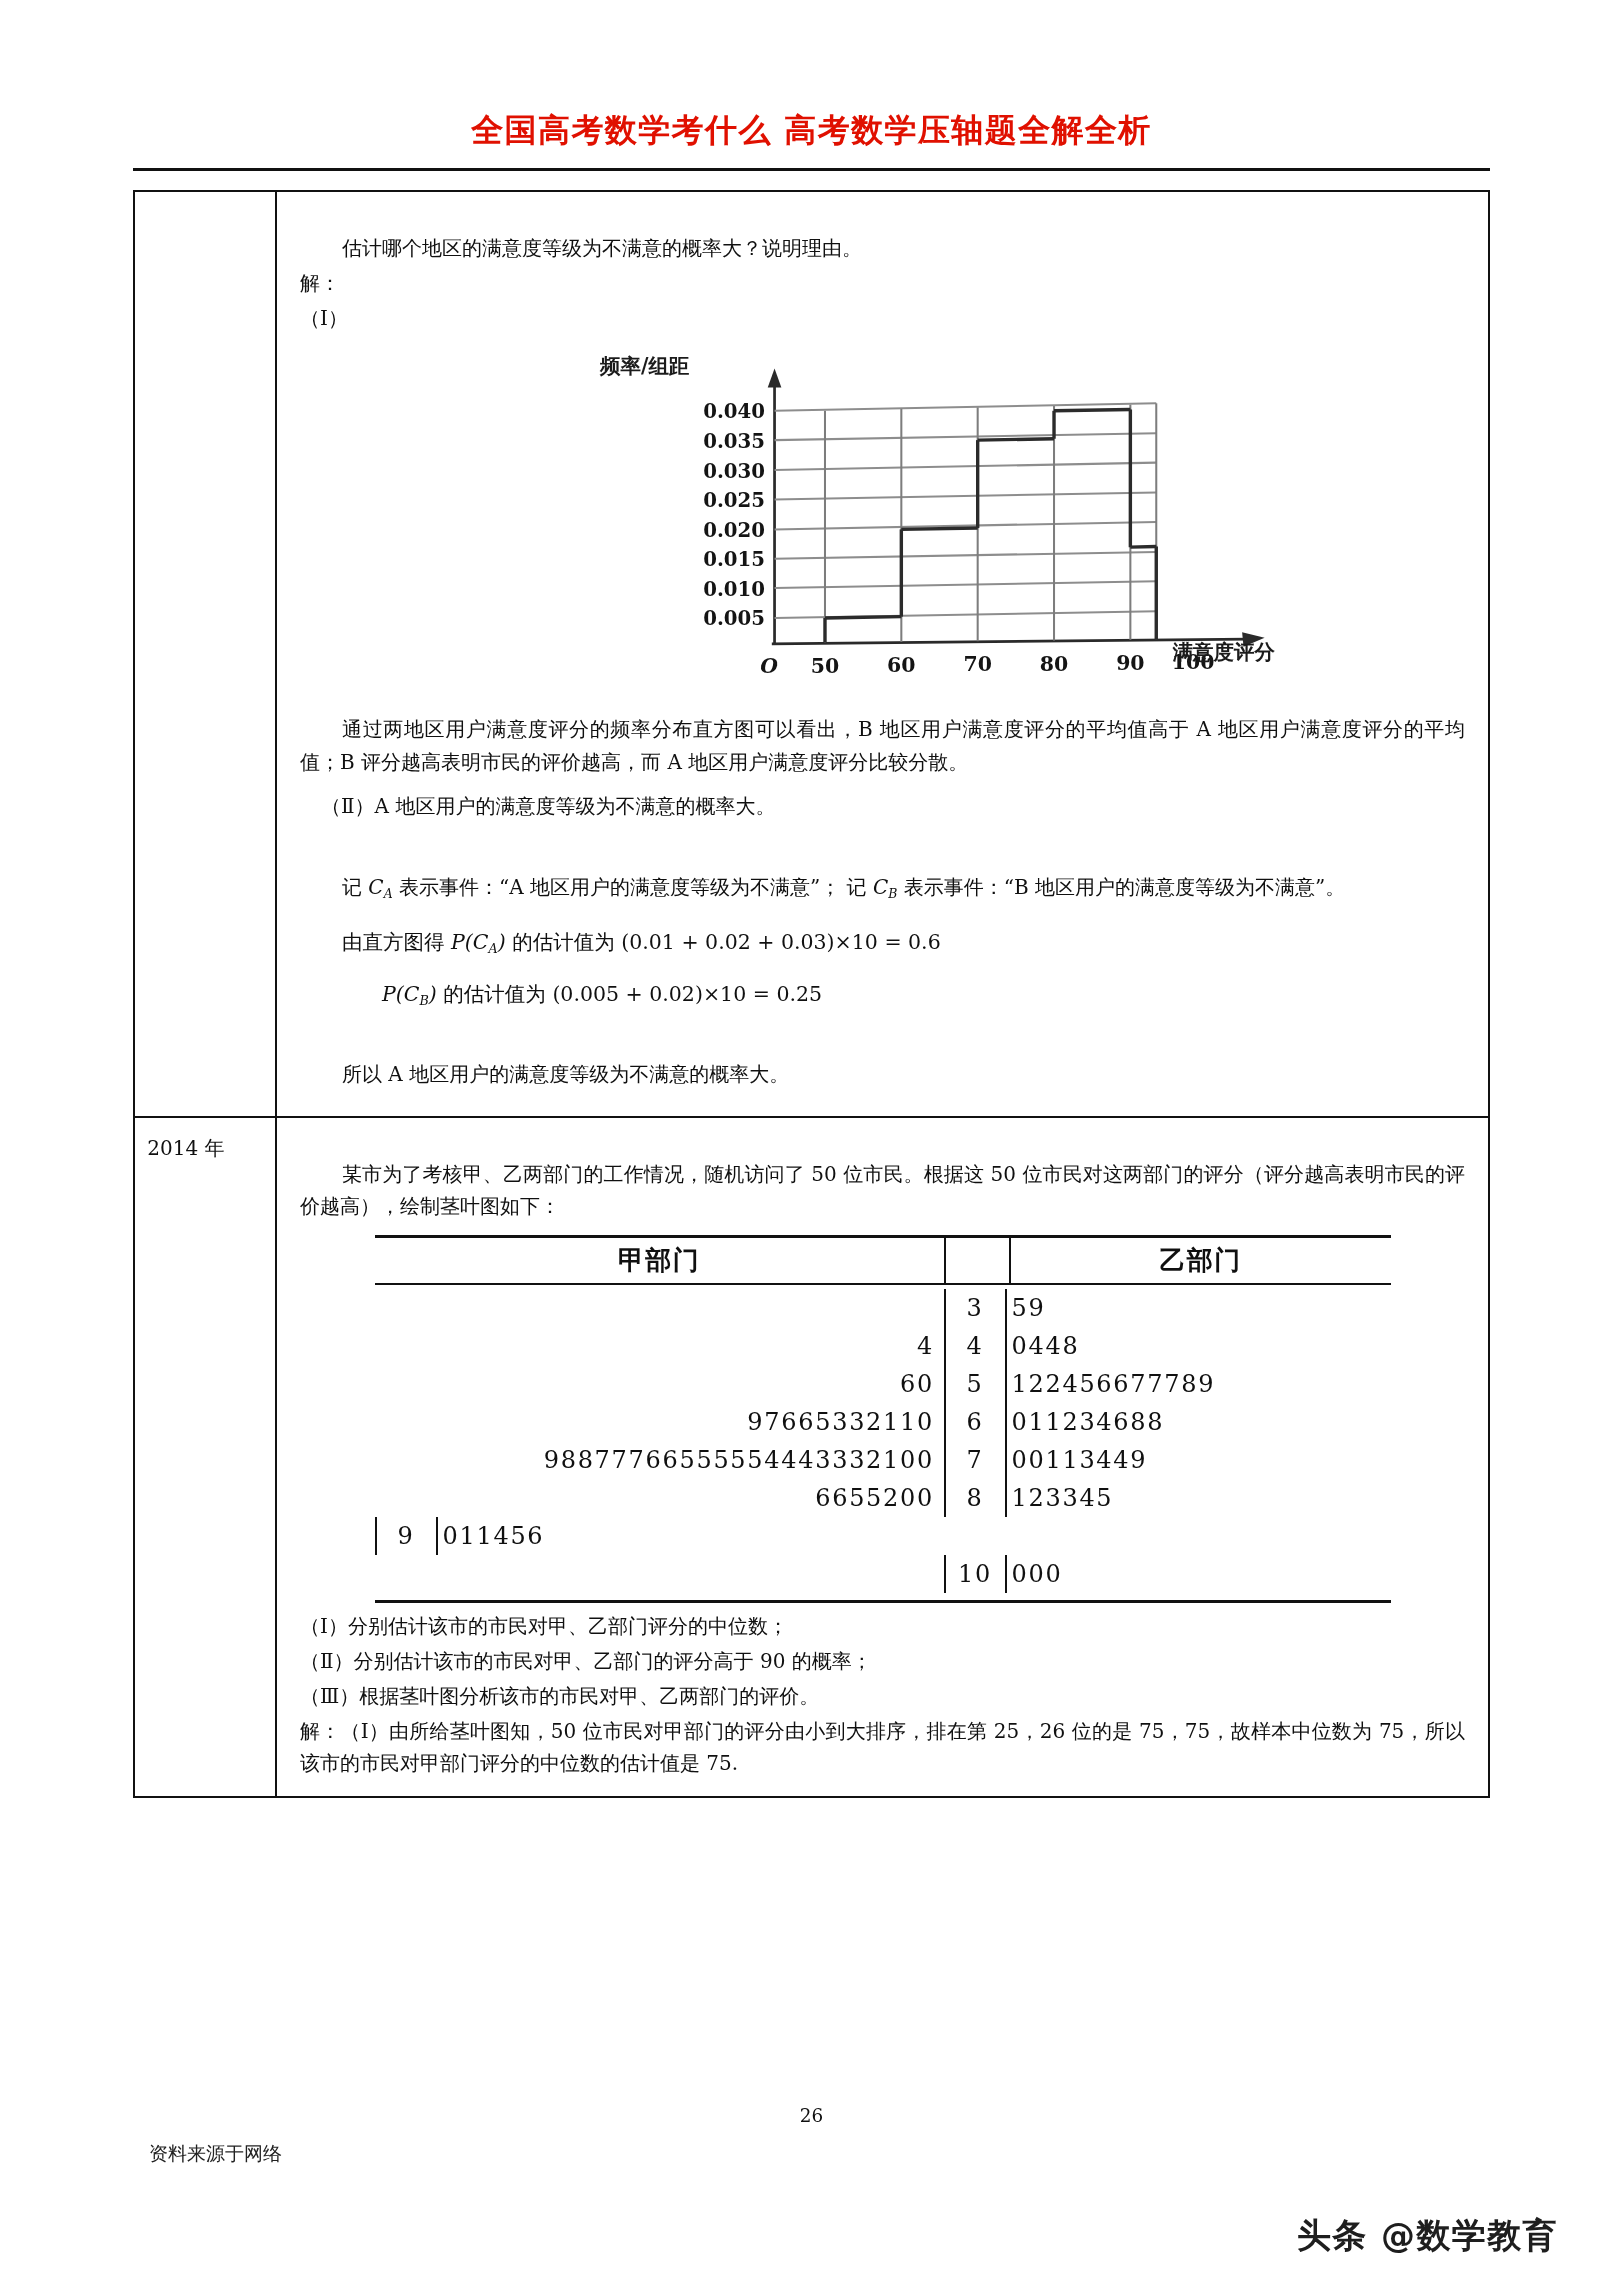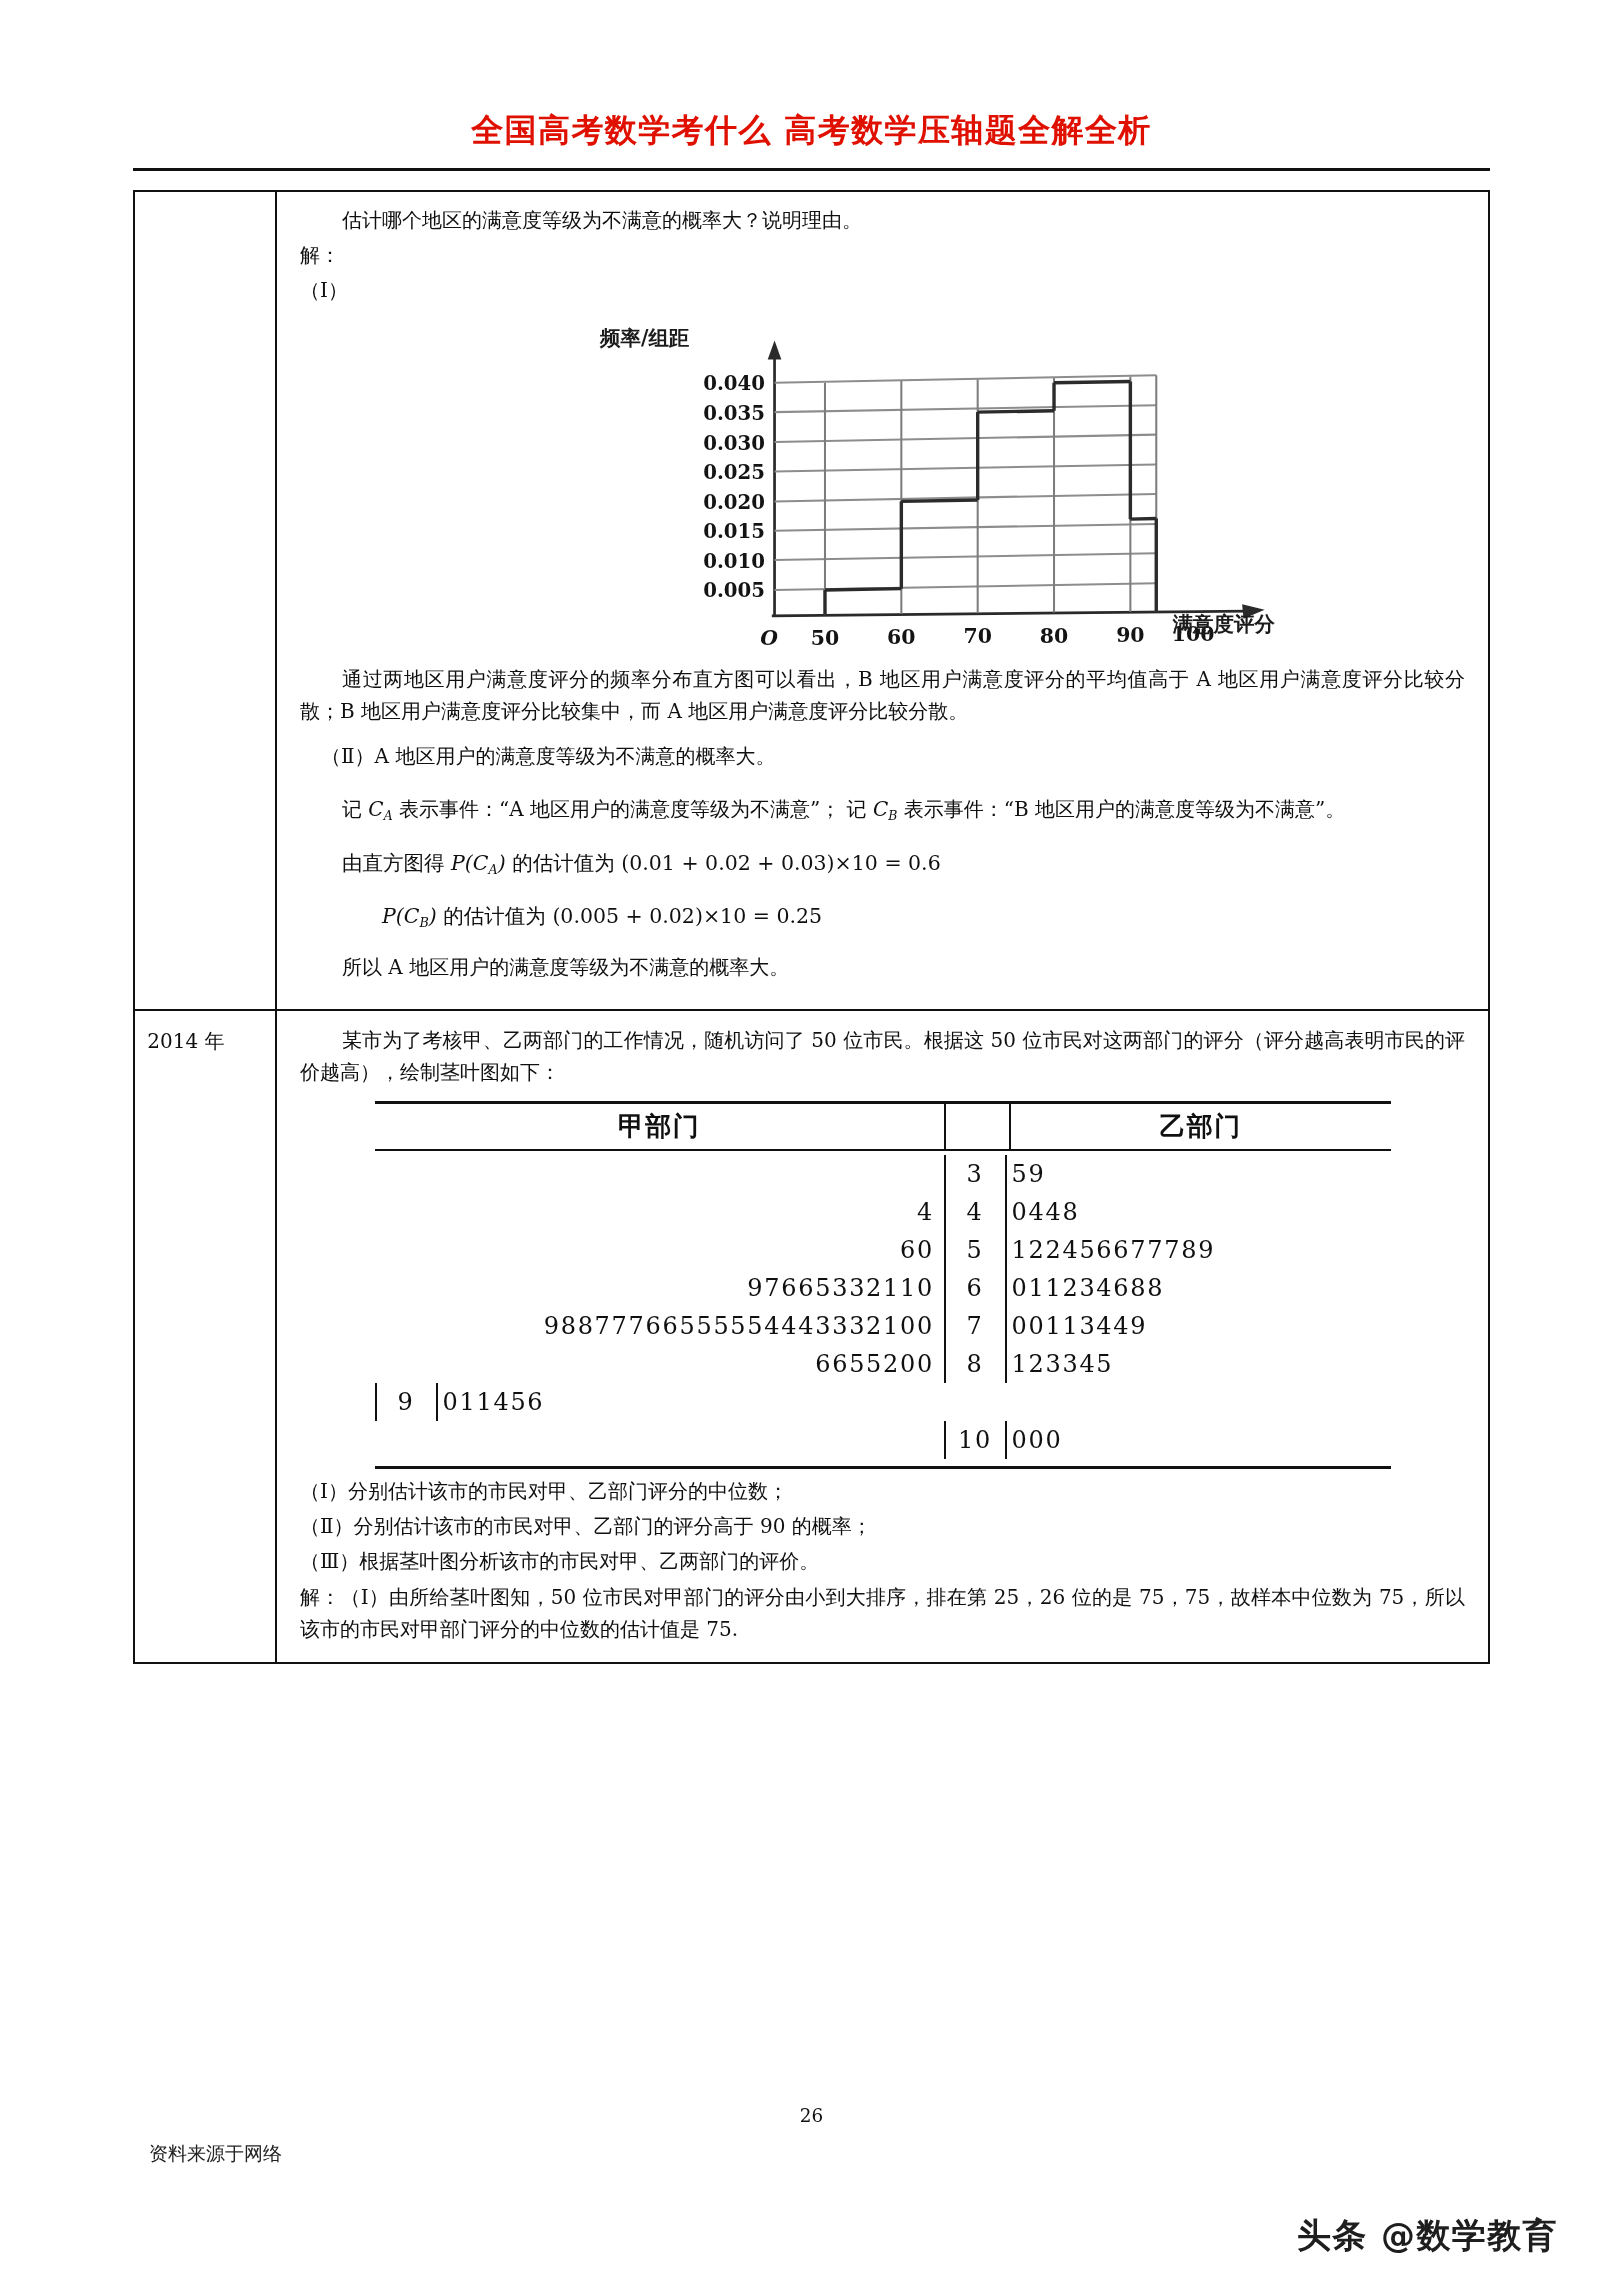--- a/index.html
+++ b/index.html
@@ -57,21 +57,21 @@
   }
 
   
   p.t{
     margin:0 0 2.7px 0;
     font-size:20px;
     line-height:1.62;
     text-align:justify;
     font-family:"DejaVu Serif","Liberation Serif",serif;
   }
-  p.t.indent{text-indent:42px;}
+  p.t.indent{text-indent:42px;margin-top:28px;}
   p.t.indent-half{text-indent:21px;}
   .gap-s{height:9.5px;}
   .gap-m{height:17.7px;}
 
   .math{
     font-family:"DejaVu Serif","Liberation Serif",serif;
     font-style:italic;
   }
   sub.s{font-size:.62em;font-style:italic;vertical-align:-0.32em;}
   .eq{
@@ -254,21 +254,21 @@
                 <text x="676" y="479">80</text>
                 <text x="788" y="478">90</text>
                 <text x="880" y="477">100</text>
               </g>
 
               <text x="1000" y="462" text-anchor="end" font-family="DejaVu Sans, Liberation Sans, sans-serif" font-size="30" font-weight="700" fill="#1b1b1b">满意度评分</text>
             </svg>
           </div>
         </div>
 
-        <p class="t indent">通过两地区用户满意度评分的频率分布直方图可以看出，B 地区用户满意度评分的平均值高于 A 地区用户满意度评分比较分散；B 地区用户满意度评分比较集中，而 A 地区用户满意度评分比较分散。</p>
+        <p class="t indent">通过两地区用户满意度评分的频率分布直方图可以看出，B 地区用户满意度评分的平均值高于 A 地区用户满意度评分的平均值；B 评分越高表明市民的评价越高，而 A 地区用户满意度评分比较分散。</p>
         <div class="gap-s"></div>
         <p class="t indent-half">（Ⅱ）A 地区用户的满意度等级为不满意的概率大。</p>
         <div class="gap-m"></div>
 
         <p class="t indent">
           <span>记</span>
           <span class="math"><span>C</span><sub class="s">A</sub></span>
           <span>表示事件：“A 地区用户的满意度等级为不满意”；  记</span>
           <span class="math"><span>C</span><sub class="s">B</sub></span>
           <span>表示事件：“B 地区用户的满意度等级为不满意”。</span>

